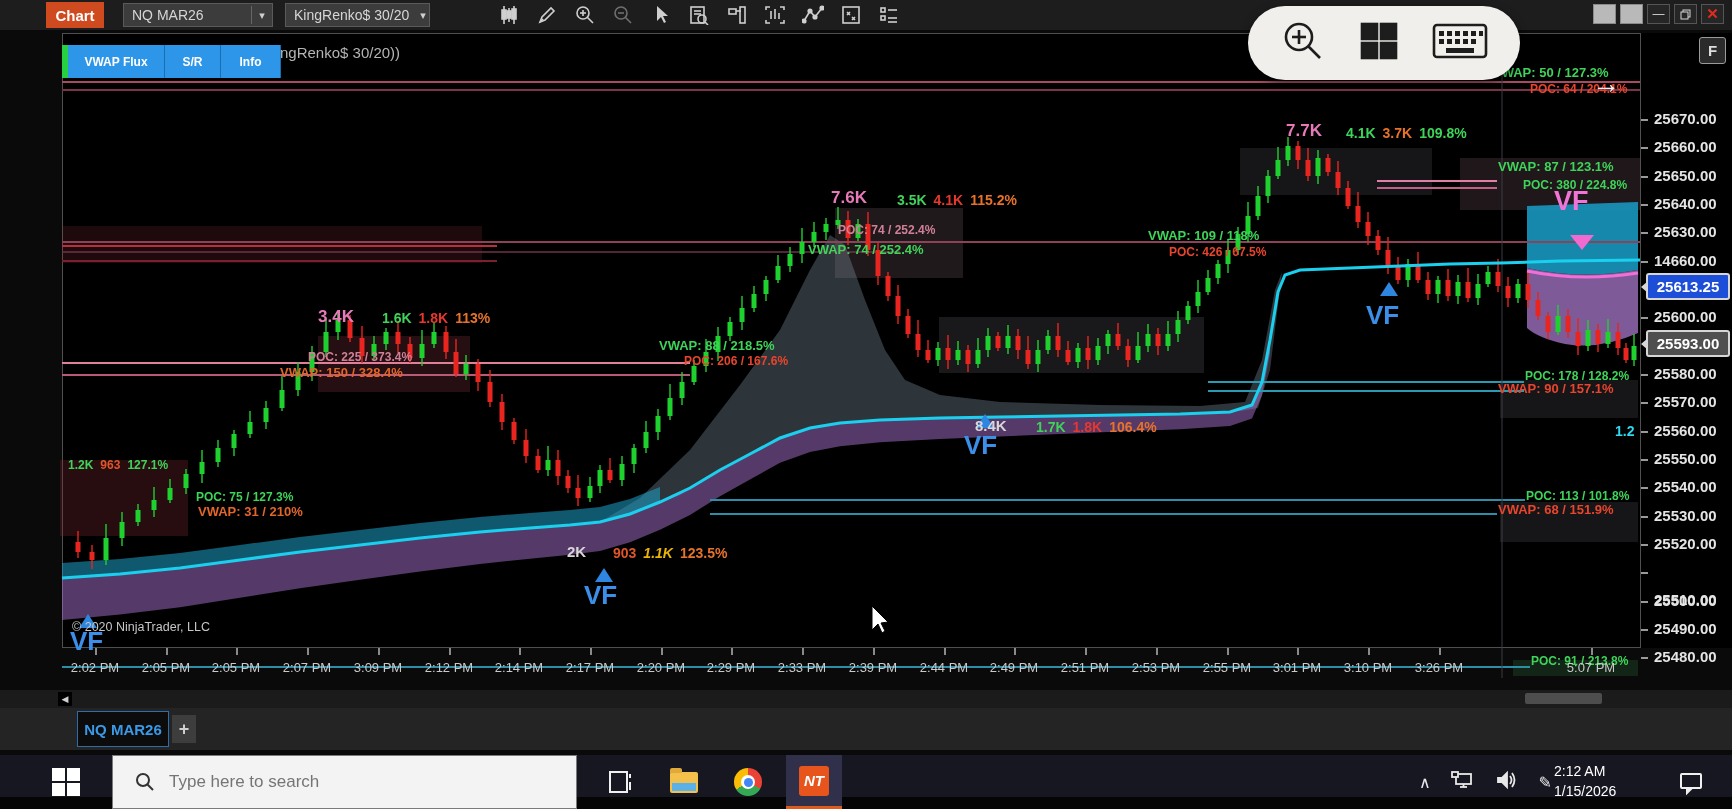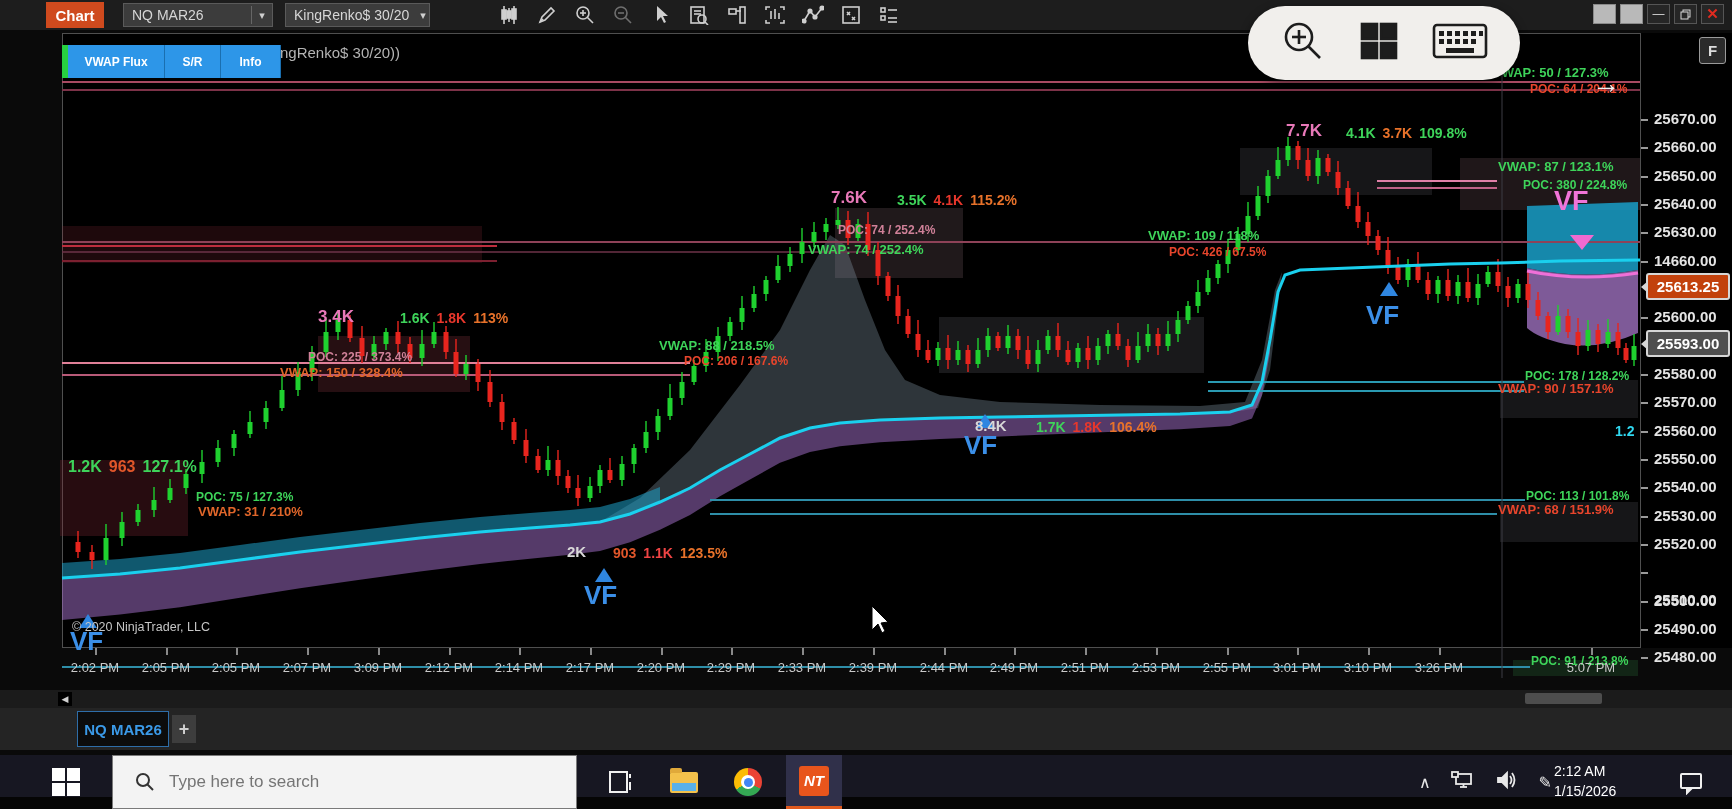--- a/index.html
+++ b/index.html
@@ -522,29 +522,29 @@
     <div id="indbtns">
       <div class="greenstrip"></div>
       <div class="bluebtn" style="width:96px">VWAP Flux</div>
       <div class="bluebtn" style="width:55px">S/R</div>
       <div class="bluebtn" style="width:59px">Info</div>
     </div>
     <div id="clipped-title">ngRenko$ 30/20))</div>
     <div id="copyright">© 2020 NinjaTrader, LLC</div>
 
     <div id="annots">
-        <div class="ann" style="left: 68px; top: 429px; font-size: 16px;"><span style="color: rgb(62, 212, 90);">1.2K</span><span style="color: rgb(224, 86, 42);">963</span><span style="color: rgb(62, 212, 90);">127.1%</span></div>
+        <div class="ann" style="left: 68px; top: 429px; font-size: 12px;"><span style="color: rgb(62, 212, 90);">1.2K</span><span style="color: rgb(224, 86, 42);">963</span><span style="color: rgb(62, 212, 90);">127.1%</span></div>
         <div class="ann" style="left: 196px; top: 461px; font-size: 12px;"><span style="color: rgb(62, 212, 90);">POC: 75 / 127.3%</span></div>
         <div class="ann" style="left: 198px; top: 475px; font-size: 13px;"><span style="color: rgb(224, 102, 42);">VWAP: 31 / 210%</span></div>
         <div class="ann" style="left: 318px; top: 278px; font-size: 17px;"><span style="color: rgb(232, 121, 185);">3.4K</span></div>
-        <div class="ann" style="left: 382px; top: 281px; font-size: 14px;"><span style="color: rgb(62, 212, 90); margin-left: 18px;">1.6K</span><span style="color: rgb(232, 55, 44);">1.8K</span><span style="color: rgb(232, 114, 42);">113%</span></div>
+        <div class="ann" style="left: 382px; top: 281px; font-size: 14px;"><span style="color: rgb(62, 212, 90);">1.6K</span><span style="color: rgb(232, 55, 44);">1.8K</span><span style="color: rgb(232, 114, 42);">113%</span></div>
         <div class="ann" style="left: 308px; top: 321px; font-size: 12px;"><span style="color: rgb(207, 128, 152);">POC: 225 / 373.4%</span></div>
         <div class="ann" style="left: 280px; top: 336px; font-size: 13px;"><span style="color: rgb(224, 102, 42);">VWAP: 150 / 328.4%</span></div>
         <div class="ann" style="left: 567px; top: 514px; font-size: 15px;"><span style="color: rgb(216, 216, 216);">2K</span></div>
-        <div class="ann" style="left: 613px; top: 516px; font-size: 14px;"><span style="color: rgb(224, 86, 42); margin-top: 36px;">903</span><span style="color: #ef4444;">1.1K</span><span style="color: rgb(232, 114, 42);">123.5%</span></div>
+        <div class="ann" style="left: 613px; top: 516px; font-size: 14px;"><span style="color: rgb(224, 86, 42); margin-top: 36px;">903</span><span style="color: #eab308; font-style: italic;">1.1K</span><span style="color: rgb(232, 114, 42);">123.5%</span></div>
         <div class="ann" style="left: 659px; top: 309px; font-size: 13px;"><span style="color: rgb(62, 212, 90);">VWAP: 88 / 218.5%</span></div>
         <div class="ann" style="left: 684px; top: 325px; font-size: 12px;"><span style="color: rgb(232, 69, 44);">POC: 206 / 167.6%</span></div>
         <div class="ann" style="left: 831px; top: 159px; font-size: 17px;"><span style="color: rgb(232, 121, 185);">7.6K</span></div>
         <div class="ann" style="left: 897px; top: 163px; font-size: 14px;"><span style="color: rgb(62, 212, 90);">3.5K</span><span style="color: rgb(232, 55, 44);">4.1K</span><span style="color: rgb(232, 114, 42);">115.2%</span></div>
         <div class="ann" style="left: 838px; top: 194px; font-size: 12px;"><span style="color: rgb(207, 128, 152);">POC: 74 / 252.4%</span></div>
         <div class="ann" style="left: 808px; top: 213px; font-size: 13px;"><span style="color: rgb(62, 212, 90);">VWAP: 74 / 252.4%</span></div>
         <div class="ann" style="left: 975px; top: 388px; font-size: 15px;"><span style="color: rgb(216, 216, 216);">8.4K</span></div>
         <div class="ann" style="left: 1036px; top: 390px; font-size: 14px;"><span style="color: rgb(62, 212, 90);">1.7K</span><span style="color: rgb(232, 55, 44);">1.8K</span><span style="color: rgb(232, 114, 42);">106.4%</span></div>
         <div class="ann" style="left: 1148px; top: 199px; font-size: 13px;"><span style="color: rgb(62, 212, 90);">VWAP: 109 / 118%</span></div>
         <div class="ann" style="left: 1169px; top: 216px; font-size: 12px;"><span style="color: rgb(232, 69, 44);">POC: 426 / 67.5%</span></div>
@@ -599,21 +599,21 @@
         <div class="ptick-dash" style="top: 511px;"></div>
         <div class="ptick-lbl" style="top: 502px;">25520.00</div>
         <div class="ptick-dash" style="top: 539px;"></div>
         <div class="ptick-lbl" style="top: 550px; margin-top: 8px;">25510.00</div>
         <div class="ptick-dash" style="top: 568px;"></div>
         <div class="ptick-lbl" style="top: 559px;">25500.00</div>
         <div class="ptick-dash" style="top: 596px;"></div>
         <div class="ptick-lbl" style="top: 587px;">25490.00</div>
         <div class="ptick-dash" style="top: 624px;"></div>
         <div class="ptick-lbl" style="top: 615px;">25480.00</div>
-        <div class="pmarker" style="top: 240px; background: #c2410c;">25613.25</div>
+        <div class="pmarker" style="top: 240px; background: #1d4ed8;">25613.25</div>
         <div class="pmarker" style="top: 297px; background: rgb(79, 79, 79);">25593.00</div>
       </div>
 
     <div id="time-axis">
         <div class="ttick" style="left: 33px;"></div>
         <div class="tlbl" style="left: 33px;">2:02 PM</div>
         <div class="ttick" style="left: 104px;"></div>
         <div class="tlbl" style="left: 104px;">2:05 PM</div>
         <div class="ttick" style="left: 174px;"></div>
         <div class="tlbl" style="left: 174px;">2:05 PM</div>

